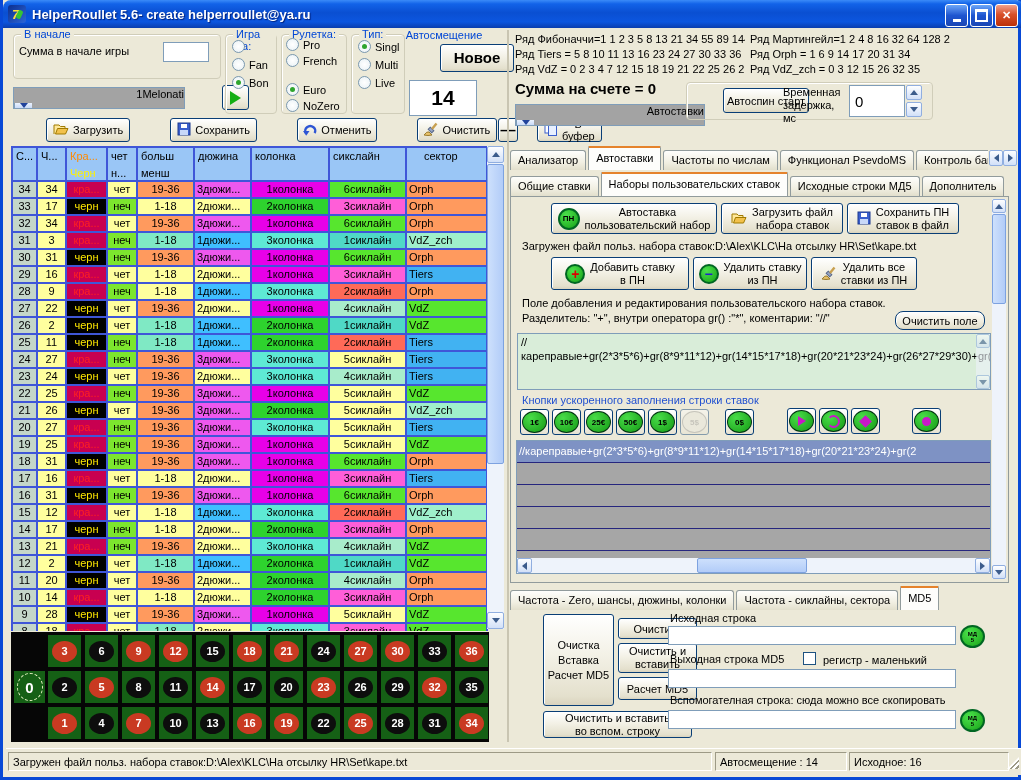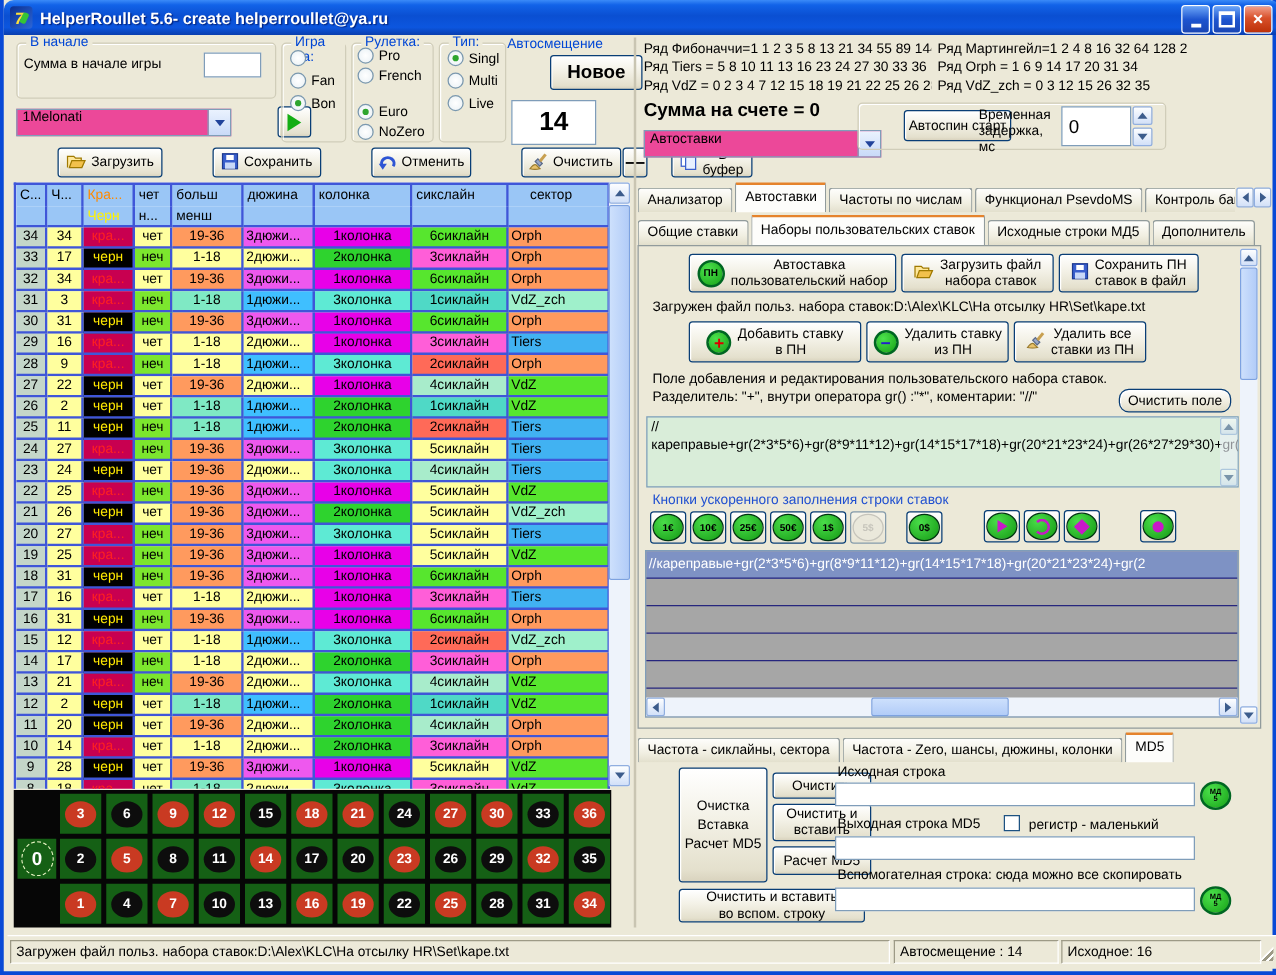--- a/index.html
+++ b/index.html
@@ -24,21 +24,21 @@
   .wbtn .mingl{display:block;width:8px;height:3px;background:#fff;margin-top:9px;}
   .wbtn .maxgl{display:block;width:9px;height:8px;border:2px solid #fff;border-top-width:3px;}
   
   .btn{border:1px solid #093E76;border-radius:3px;
     background:linear-gradient(180deg,#FFFFFF,#F3F1E6 45%,#E4E0CD 90%,#D9D3BE);
     display:flex;align-items:center;justify-content:center;text-align:center;line-height:12px;
     box-shadow:inset 1px 1px 0 #fff;box-sizing:border-box;margin-left:31px;}
   .field{background:#fff;border:1px solid #7F9DB9;box-sizing:border-box;}
   .gbox{border:1px solid #D0CDB9;border-radius:4px;box-shadow:inset 1px 1px 0 #fff;box-sizing:border-box;}
   .gcap{color:#0046D5;background:#ECE9D8;padding:0 3px;position:absolute;top:-7px;left:7px;}
-  .combo{display:flex;align-items:flex-start;background:#ec4899;border:1px solid #7F9DB9;box-sizing:border-box;}
+  .combo{display:flex;align-items:flex-end;background:#a3a3a3;border:1px solid #7F9DB9;box-sizing:border-box;flex-direction:column;}
   .combo .cval{flex:1;padding-left:4px;overflow:hidden;white-space:nowrap;}
   .combo .cbtn{width:17px;align-self:stretch;border-left:1px solid #7F9DB9;
     background:linear-gradient(180deg,#EAF2FE,#C9DAF8);display:flex;align-items:center;justify-content:center;}
   .tri-dn{width:0;height:0;border-left:4px solid transparent;border-right:4px solid transparent;border-top:5px solid #21439B;}
   .tri-up{width:0;height:0;border-left:4px solid transparent;border-right:4px solid transparent;border-bottom:5px solid #3C5C8C;}
   .tri-d2{width:0;height:0;border-left:4px solid transparent;border-right:4px solid transparent;border-top:5px solid #3C5C8C;}
   .tri-lf{width:0;height:0;border-top:4px solid transparent;border-bottom:4px solid transparent;border-right:5px solid #3C5C8C;}
   .tri-rt{width:0;height:0;border-top:4px solid transparent;border-bottom:4px solid transparent;border-left:5px solid #3C5C8C;}
   .radio{width:11px;height:11px;border-radius:50%;border:1px solid #7A98AF;background:radial-gradient(#fff,#E8F0F4);position:relative;flex:none;}
   .radio.sel::after{content:"";position:absolute;left:3px;top:3px;width:5px;height:5px;border-radius:50%;background:#2EA52E;}
@@ -969,22 +969,22 @@
           <span class="tri-up"></span>
         </div>
       <div class="sb-thumb" style="position:absolute;top:15px;left:0;width:14px;height:90px;"></div>
       <div class="sb-btn" style="position:absolute;bottom:0;left:0;width:14px;height:14px;">
           <span class="tri-d2"></span>
         </div>
     </div>
   </div>
 
   <div class="abs tabstrip" id="bottom-tabs">
+      <span class="tab">Частота - Zero, шансы, дюжины, колонки</span>
       <span class="tab">Частота - сиклайны, сектора</span>
-      <span class="tab">Частота - Zero, шансы, дюжины, колонки</span>
       <span class="tab active">MD5</span>
     </div>
   <div class="abs btn btn2l" id="md5-bigbtn">
     <span>Очистка</span>
       <span>Вставка</span>
       <span>Расчет MD5</span>
   </div>
   <div class="abs btn" id="md5-clear">Очистить</div>
   <div class="abs btn btn2l" id="md5-clearpaste">
     <span>Очистить и</span>

